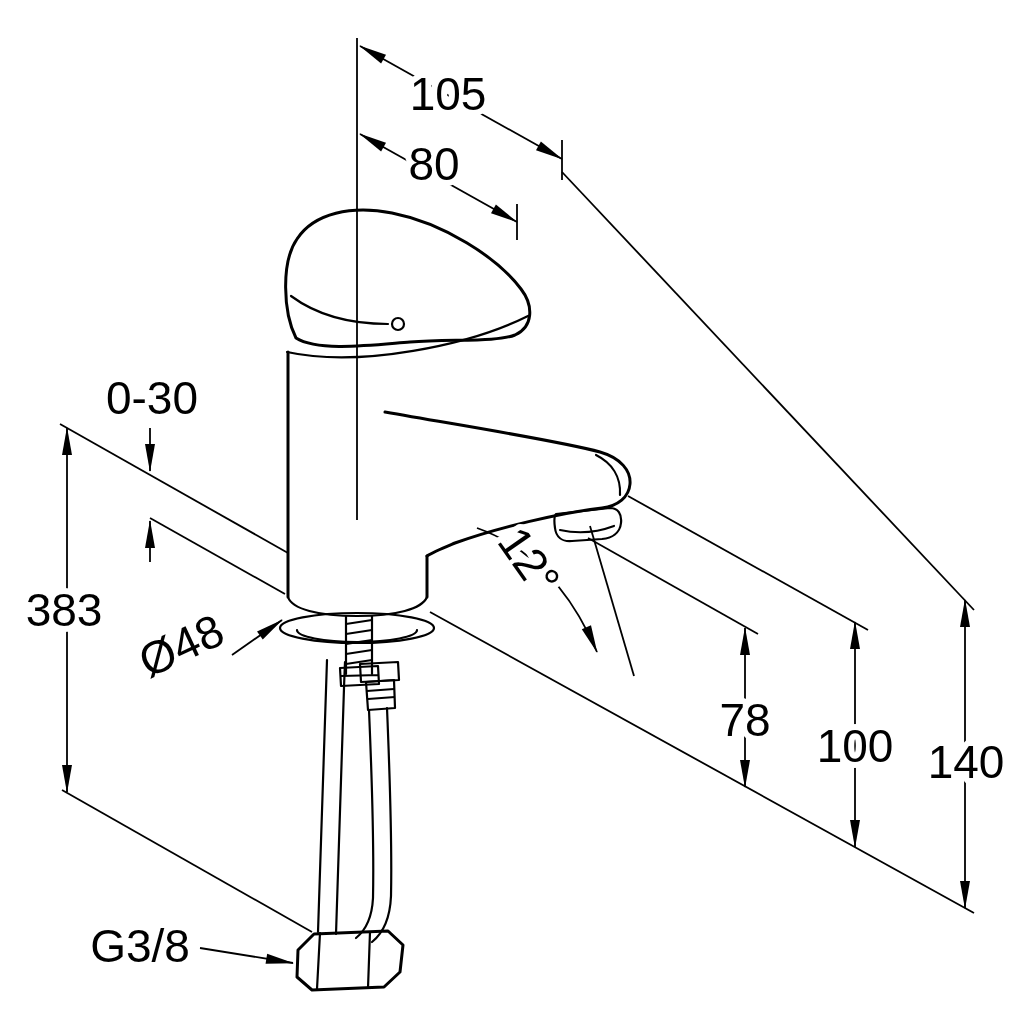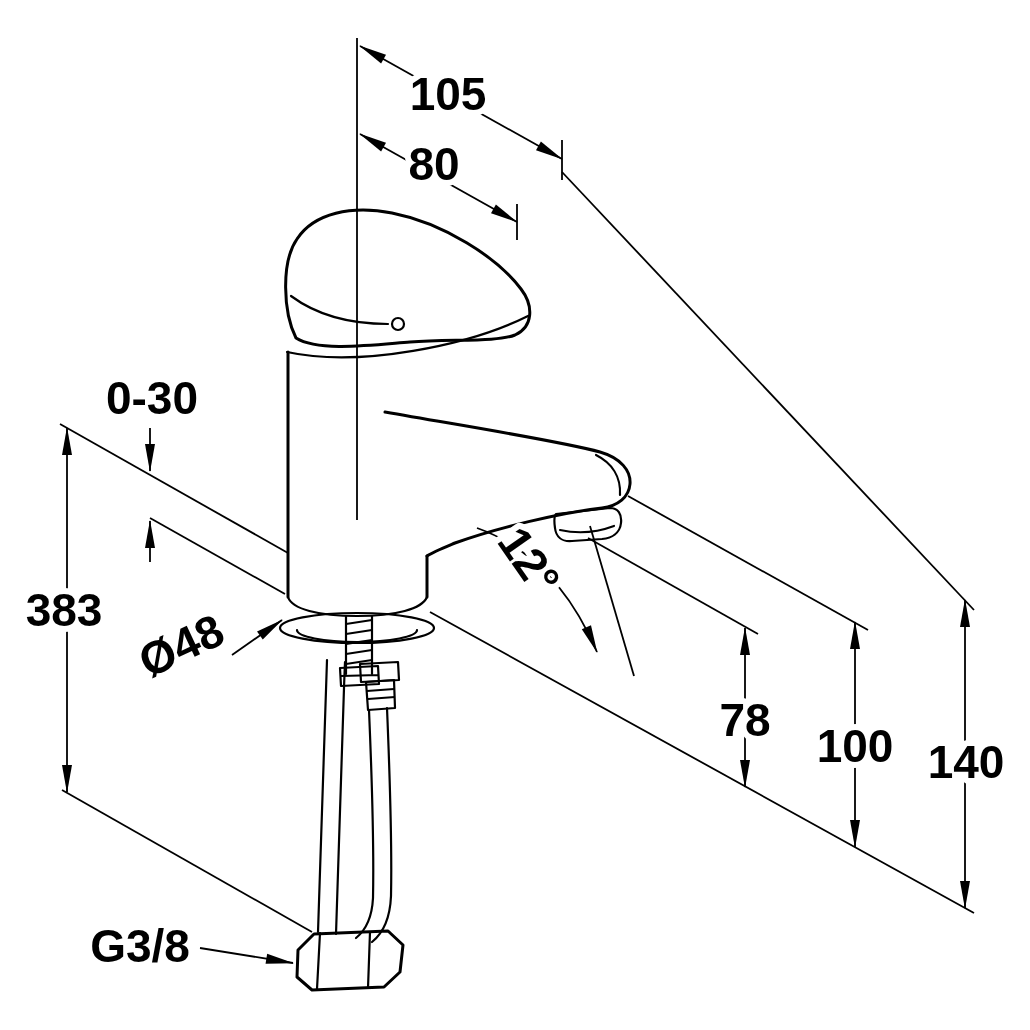--- a/index.html
+++ b/index.html
@@ -1,16 +1,16 @@
 <!DOCTYPE html>
 <html><head>
 <meta charset="utf-8">
 <style>
   html,body{margin:0;padding:0;background:#ffffff;}
-  .stage{position:relative;width:1030px;height:1030px;background:#ffffff;overflow:hidden;font-weight:bold;}
+  .stage{position:relative;width:1030px;height:1030px;background:#ffffff;overflow:hidden;}
   svg{display:block}
   .outl{fill:none;stroke:#000;stroke-width:3;stroke-linecap:round;stroke-linejoin:round}
   .outl2{fill:none;stroke:#000;stroke-width:2.2;stroke-linecap:round;stroke-linejoin:round}
   .dim{fill:none;stroke:#000;stroke-width:1.8;stroke-linecap:butt}
   .dim-text{font-family:"Liberation Sans",sans-serif;font-size:46px;fill:#000;
             paint-order:stroke fill;stroke:#ffffff;stroke-width:12;stroke-linejoin:round}
 </style>
 </head>
 <body>
 

